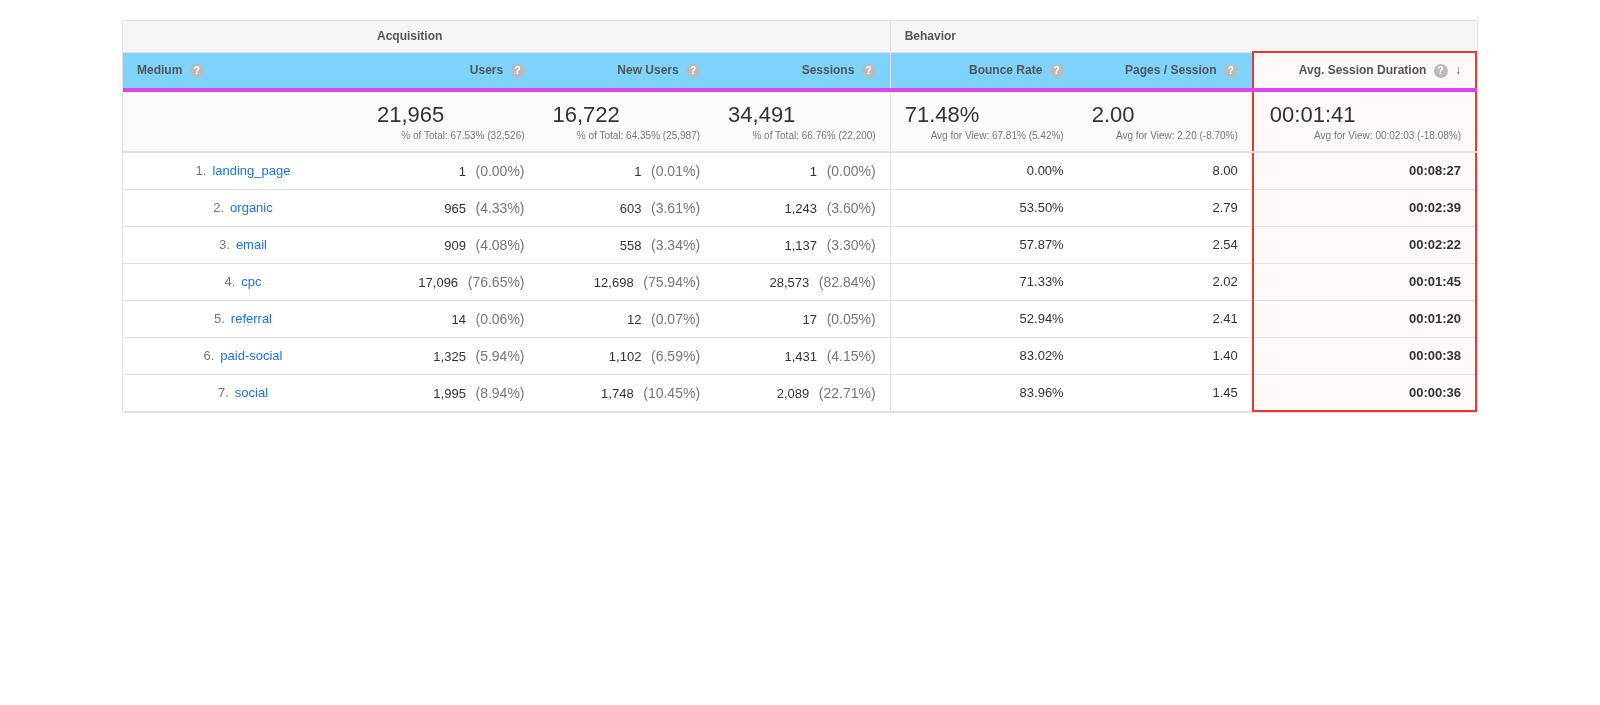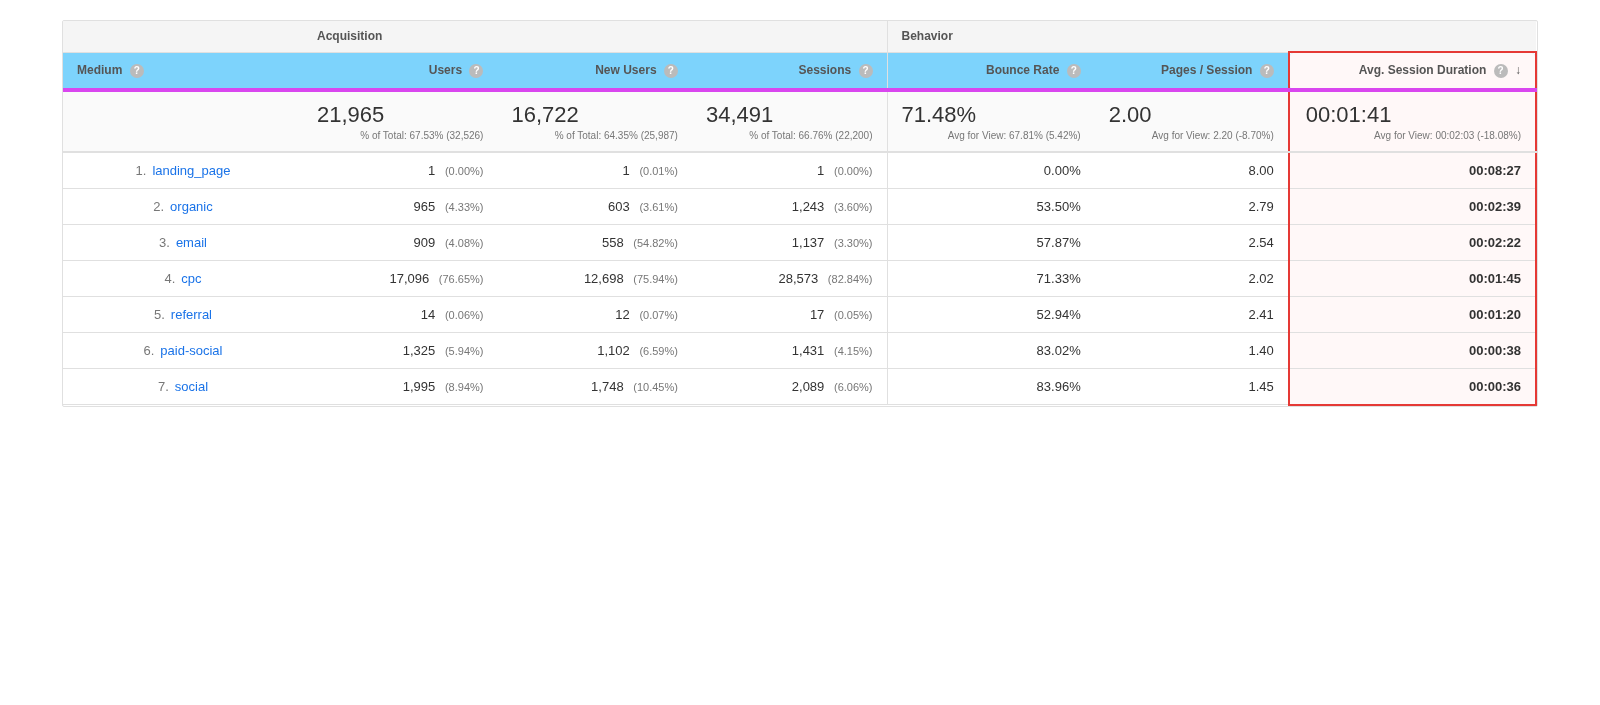--- a/index.html
+++ b/index.html
@@ -3,21 +3,21 @@
   <meta charset="utf-8">
   <style>
     * { box-sizing: border-box; margin: 0; padding: 0; }
     body {
       font-family: Arial, sans-serif;
       font-size: 13px;
       background: #fff;
       color: #333;
     }
     .table-container {
-      width: 1476px;
+      width: 1356px;
       margin: 20px auto;
       border: 1px solid #e0e0e0;
       border-radius: 2px;
       overflow: hidden;
     }
     table {
       width: 100%;
       border-collapse: collapse;
     }
     thead tr.group-header {
@@ -99,21 +99,21 @@
       color: #777;
       margin-right: 6px;
     }
     .medium-link {
       color: #1a73e8;
       text-decoration: none;
       cursor: pointer;
     }
     .pct {
       color: #777;
-      font-size: 11px;
+      font-size: 14px;
       margin-left: 6px;
     }
     .sort-arrow {
       display: inline-block;
       margin-left: 4px;
       color: #555;
     }
     
     .last-col-header {
       border: 2px solid #e53935 !important;
@@ -231,21 +231,21 @@
           <td><span>965</span> <span class="pct">(4.33%)</span></td>
           <td><span>603</span> <span class="pct">(3.61%)</span></td>
           <td style="border-right: 1px solid rgb(224, 224, 224);"><span>1,243</span> <span class="pct">(3.60%)</span></td>
           <td><span>53.50%</span></td>
           <td><span>2.79</span></td>
           <td class="last-col"><strong>00:02:39</strong></td>
         </tr>
         <tr class="data-row">
           <td class="col-medium medium-cell"><span class="row-num">3.</span><a class="medium-link" href="#">email</a></td>
           <td><span>909</span> <span class="pct">(4.08%)</span></td>
-          <td><span>558</span> <span class="pct">(54.82%)</span></td>
+          <td><span>558</span> <span class="pct">(3.34%)</span></td>
           <td style="border-right: 1px solid rgb(224, 224, 224);"><span>1,137</span> <span class="pct">(3.30%)</span></td>
           <td><span>57.87%</span></td>
           <td><span>2.54</span></td>
           <td class="last-col"><strong>00:02:22</strong></td>
         </tr>
         <tr class="data-row">
           <td class="col-medium medium-cell"><span class="row-num">4.</span><a class="medium-link" href="#">cpc</a></td>
           <td><span>17,096</span> <span class="pct">(76.65%)</span></td>
           <td><span>12,698</span> <span class="pct">(75.94%)</span></td>
           <td style="border-right: 1px solid rgb(224, 224, 224);"><span>28,573</span> <span class="pct">(82.84%)</span></td>
@@ -268,20 +268,20 @@
           <td><span>1,102</span> <span class="pct">(6.59%)</span></td>
           <td style="border-right: 1px solid rgb(224, 224, 224);"><span>1,431</span> <span class="pct">(4.15%)</span></td>
           <td><span>83.02%</span></td>
           <td><span>1.40</span></td>
           <td class="last-col"><strong>00:00:38</strong></td>
         </tr>
         <tr class="data-row">
           <td class="col-medium medium-cell"><span class="row-num">7.</span><a class="medium-link" href="#">social</a></td>
           <td><span>1,995</span> <span class="pct">(8.94%)</span></td>
           <td><span>1,748</span> <span class="pct">(10.45%)</span></td>
-          <td style="border-right: 1px solid rgb(224, 224, 224);"><span>2,089</span> <span class="pct">(6.06%)</span></td>
+          <td style="border-right: 1px solid rgb(224, 224, 224);"><span>2,089</span> <span class="pct">(22.71%)</span></td>
           <td><span>83.96%</span></td>
           <td><span>1.45</span></td>
           <td class="last-col"><strong>00:00:36</strong></td>
         </tr>
       </tbody>
   </table>
 </div>
 
 </body></html>

